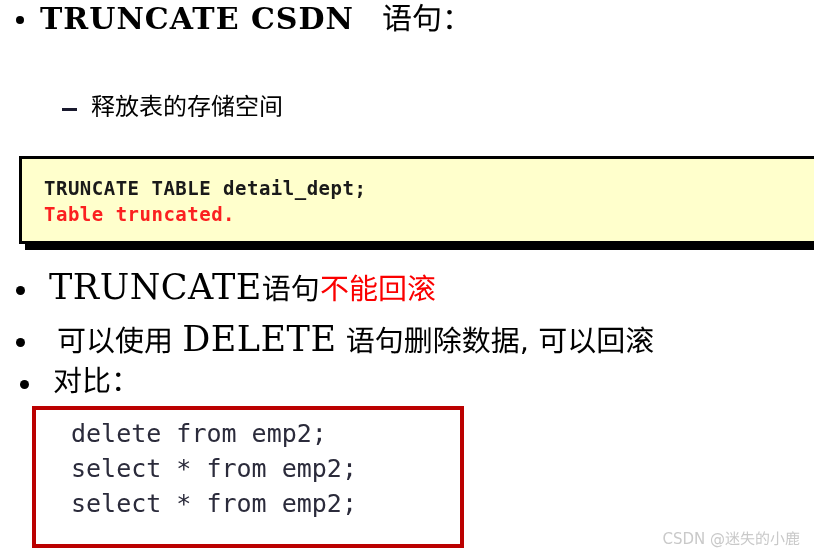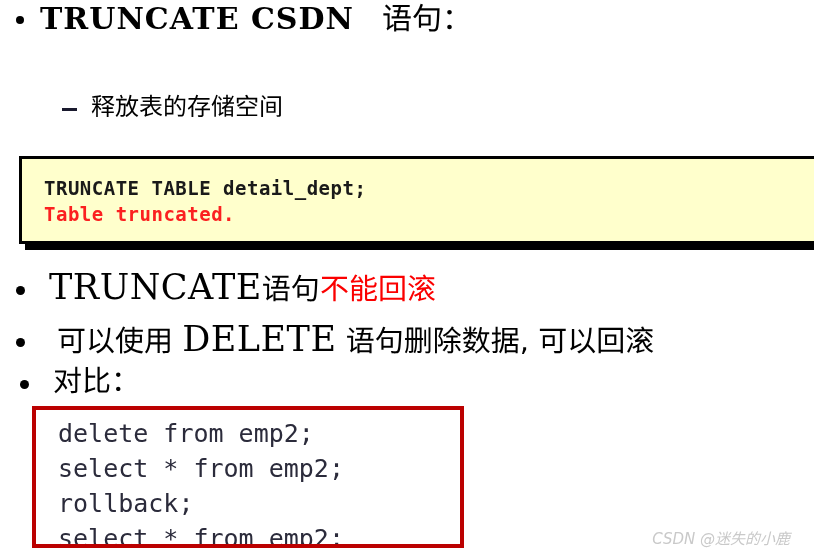--- a/index.html
+++ b/index.html
@@ -175,22 +175,21 @@
   <div class="mbul" style="left:16px; top:322px;gap:8px;">
     <span class="dot"></span>
     <span class="body"><span>可以使用 </span><span class="mono">DELETE</span><span> 语句删除数据, 可以回滚</span></span>
   </div>
 
   <div class="mbul" style="left:20px; top:364px;">
     <span class="dot"></span>
     <span class="body">对比：</span>
   </div>
 
-  <div class="redbox" style="left:32px; top:406px; width:432px; height:142px; padding-top:6px;">
+  <div class="redbox" style="left:32px; top:406px; width:432px; height:142px; padding-top:6px;padding-left:13px;">
     <div class="sqlline">delete from emp2;</div>
     <div class="sqlline">select * from emp2;</div>
-    <div class="sqlline">rollback;</div>
     <div class="sqlline">select * from emp2;</div>
   </div>
 
-  <div class="watermark" style="right:24px; bottom:12px;font-style:italic;">CSDN @迷失的小鹿</div>
+  <div class="watermark" style="right:14px; bottom:12px;">CSDN @迷失的小鹿</div>
 
 </div>
 
 </body></html>

